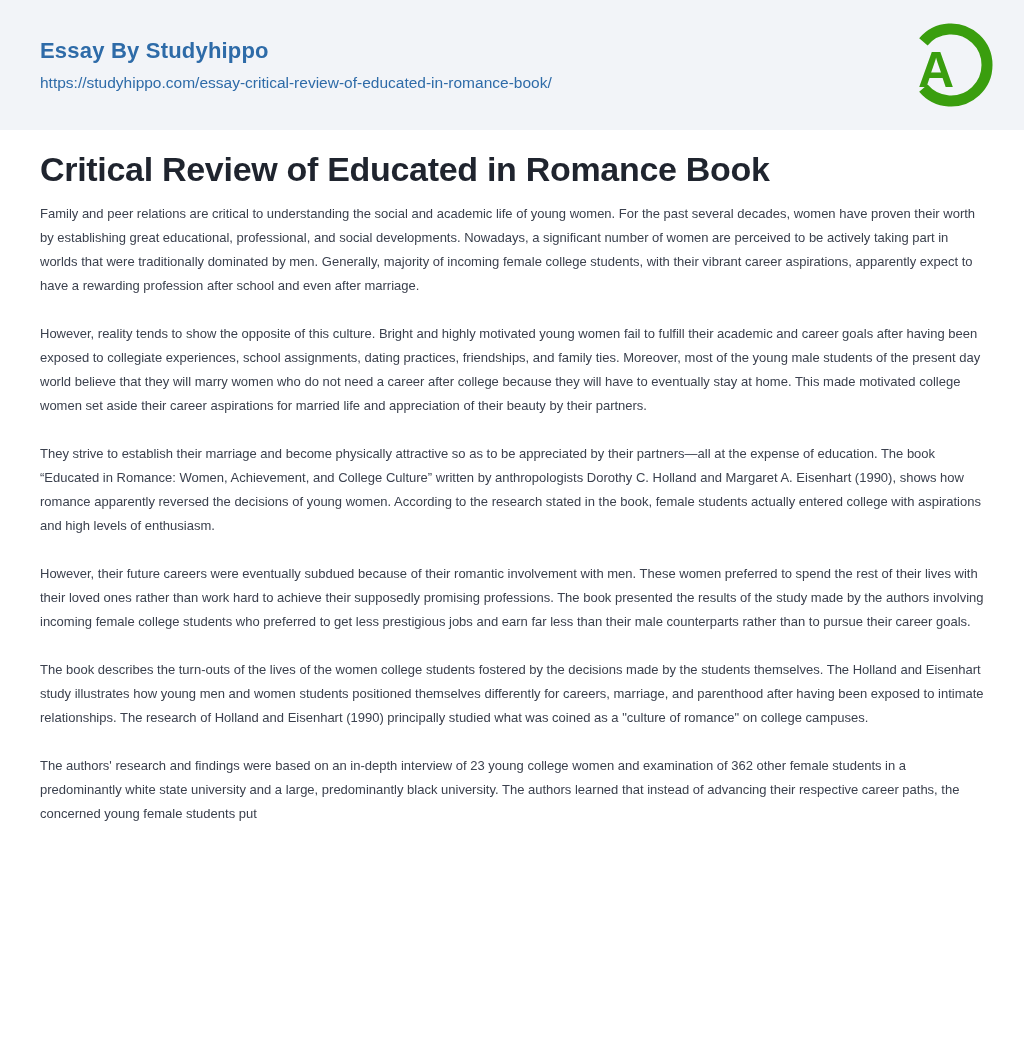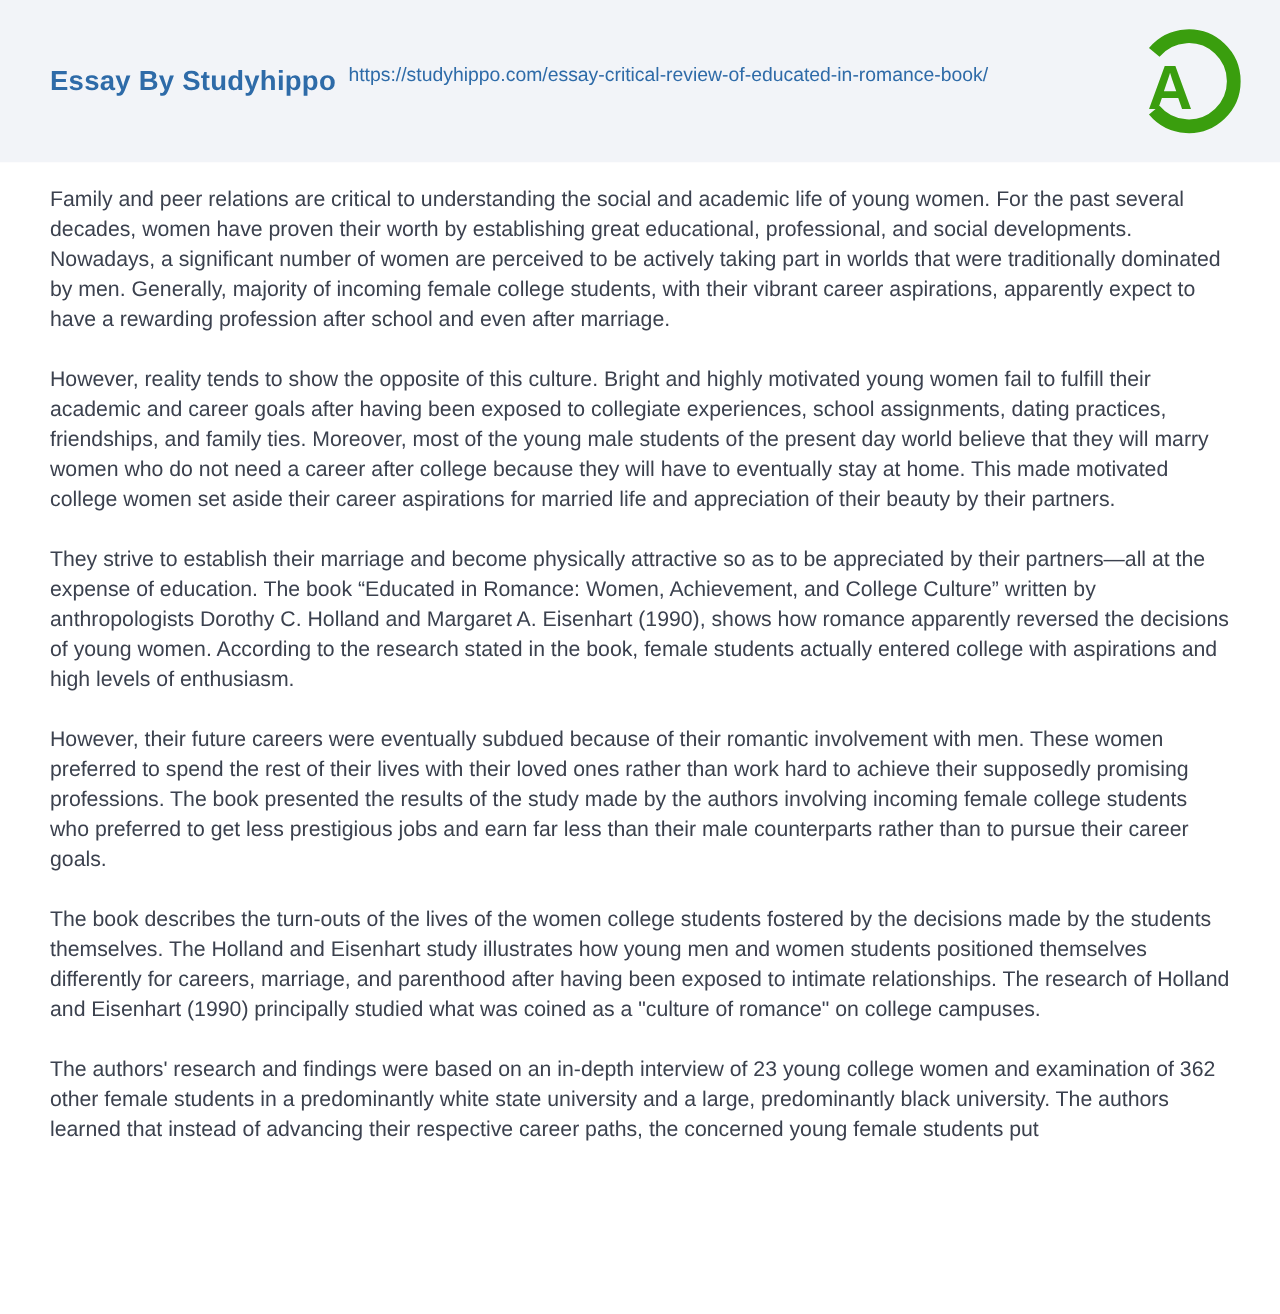--- a/index.html
+++ b/index.html
@@ -14,21 +14,21 @@
     background: #ffffff;
   }
   .site-header {
     height: 130px;
     background: #f2f4f8;
     display: flex;
     align-items: center;
     justify-content: space-between;
     padding: 0 26px 0 40px;
   }
-  .header-text { display: flex; flex-direction: row; gap: 10px; }
+  .header-text { display: flex; flex-direction: column; gap: 10px; }
   .site-title {
     color: #2e6ba8;
     font-size: 22px;
     font-weight: 700;
     letter-spacing: 0.2px;
   }
   .page-url {
     color: #2e6ba8;
     font-size: 15.5px;
     font-weight: 400;
@@ -49,21 +49,21 @@
   .essay-title {
     color: #1f242e;
     font-size: 34px;
     font-weight: 700;
     letter-spacing: -0.3px;
     margin: 0 0 11px 0;
     line-height: 1.25;
   }
   .essay-paragraph {
     color: #3b414e;
-    font-size: 17px;
+    font-size: 13px;
     line-height: 24px;
     margin: 0 0 24px 0;
     max-width: 944px;
   }
   .essay-paragraph:last-child { margin-bottom: 12px; }
 </style>
 </head>
 <body>
 
 <div class="page">
@@ -75,20 +75,21 @@
     </div>
     <div class="logo">
       <svg width="94" height="94" viewBox="0 0 94 94" aria-hidden="true">
         <path d="M 19.4 23.9 A 36 36 0 1 1 19.4 70.1" fill="none" stroke-width="11" stroke="#3a9e0e"></path>
         <text x="32" y="69" text-anchor="middle" fill="#3a9e0e">A</text>
       </svg>
     </div>
   </header>
 
   <main class="content">
+    <h1 class="essay-title">Critical Review of Educated in Romance Book</h1>
 
     <p class="essay-paragraph">Family and peer relations are critical to understanding the social and academic life of young women. For the past several decades, women have proven their worth by establishing great educational, professional, and social developments. Nowadays, a significant number of women are perceived to be actively taking part in worlds that were traditionally dominated by men. Generally, majority of incoming female college students, with their vibrant career aspirations, apparently expect to have a rewarding profession after school and even after marriage.</p>
     <p class="essay-paragraph">However, reality tends to show the opposite of this culture. Bright and highly motivated young women fail to fulfill their academic and career goals after having been exposed to collegiate experiences, school assignments, dating practices, friendships, and family ties. Moreover, most of the young male students of the present day world believe that they will marry women who do not need a career after college because they will have to eventually stay at home. This made motivated college women set aside their career aspirations for married life and appreciation of their beauty by their partners.</p>
     <p class="essay-paragraph">They strive to establish their marriage and become physically attractive so as to be appreciated by their partners—all at the expense of education. The book “Educated in Romance: Women, Achievement, and College Culture” written by anthropologists Dorothy C. Holland and Margaret A. Eisenhart (1990), shows how romance apparently reversed the decisions of young women. According to the research stated in the book, female students actually entered college with aspirations and high levels of enthusiasm.</p>
     <p class="essay-paragraph">However, their future careers were eventually subdued because of their romantic involvement with men. These women preferred to spend the rest of their lives with their loved ones rather than work hard to achieve their supposedly promising professions. The book presented the results of the study made by the authors involving incoming female college students who preferred to get less prestigious jobs and earn far less than their male counterparts rather than to pursue their career goals.</p>
     <p class="essay-paragraph">The book describes the turn-outs of the lives of the women college students fostered by the decisions made by the students themselves. The Holland and Eisenhart study illustrates how young men and women students positioned themselves differently for careers, marriage, and parenthood after having been exposed to intimate relationships. The research of Holland and Eisenhart (1990) principally studied what was coined as a "culture of romance" on college campuses.</p>
     <p class="essay-paragraph">The authors' research and findings were based on an in-depth interview of 23 young college women and examination of 362 other female students in a predominantly white state university and a large, predominantly black university. The authors learned that instead of advancing their respective career paths, the concerned young female students put</p>
   </main>
 
 </div>

